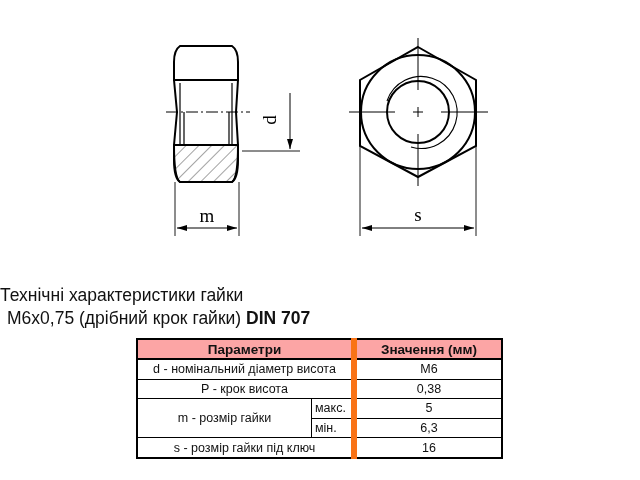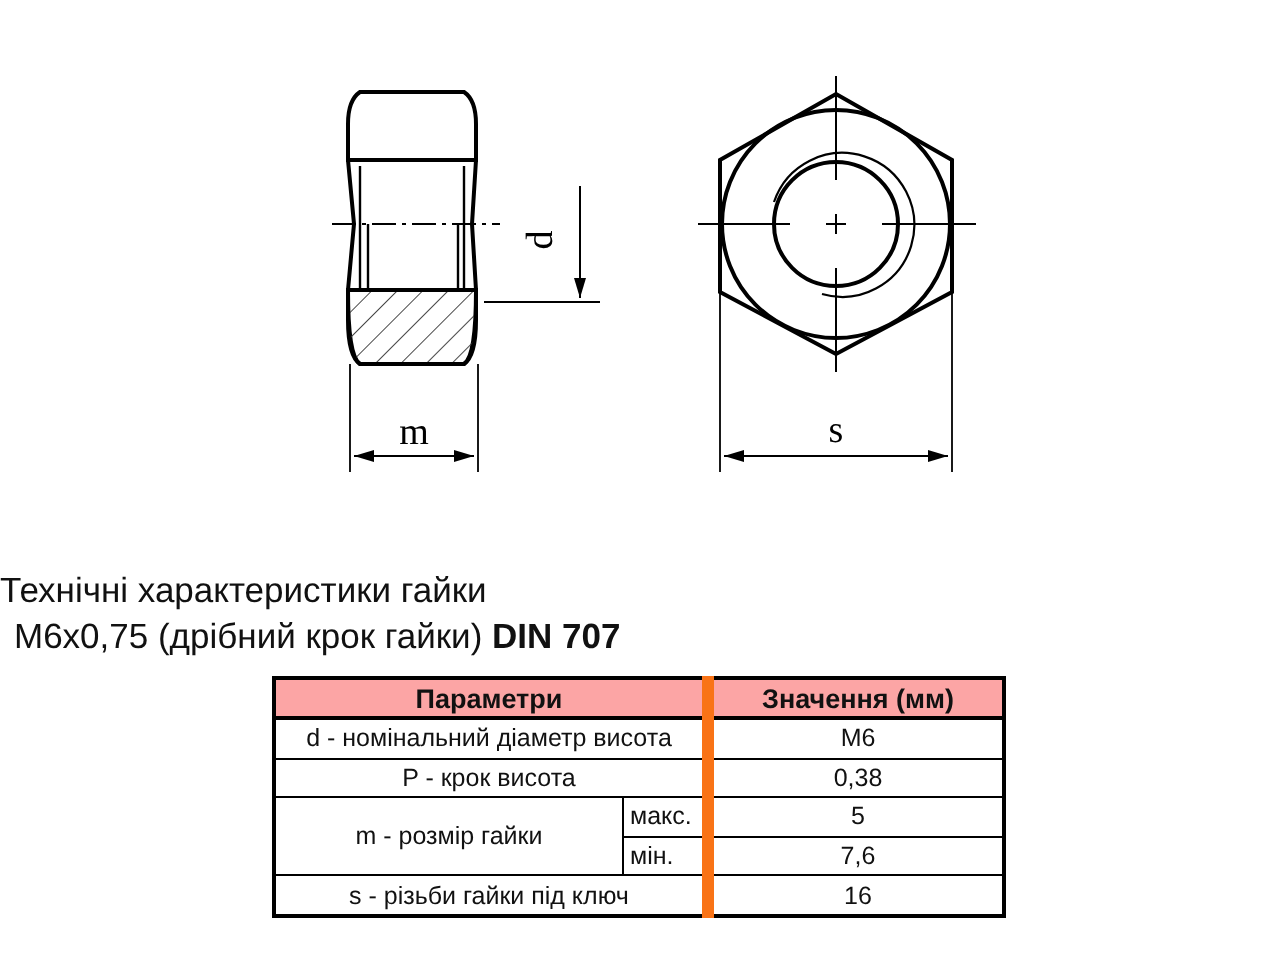--- a/index.html
+++ b/index.html
@@ -96,20 +96,20 @@
     <td colspan="2">P - крок висота</td>
     <td class="val">0,38</td>
   </tr>
   <tr>
     <td rowspan="2">m - розмір гайки</td>
     <td class="sub">макс.</td>
     <td class="val">5</td>
   </tr>
   <tr>
     <td class="sub">мін.</td>
-    <td class="val">7,6</td>
+    <td class="val">6,3</td>
   </tr>
   <tr>
-    <td colspan="2">s - різьби гайки під ключ</td>
+    <td colspan="2">s - розмір гайки під ключ</td>
     <td class="val">16</td>
   </tr>
 </tbody>
   </table>
 
 </body></html>

